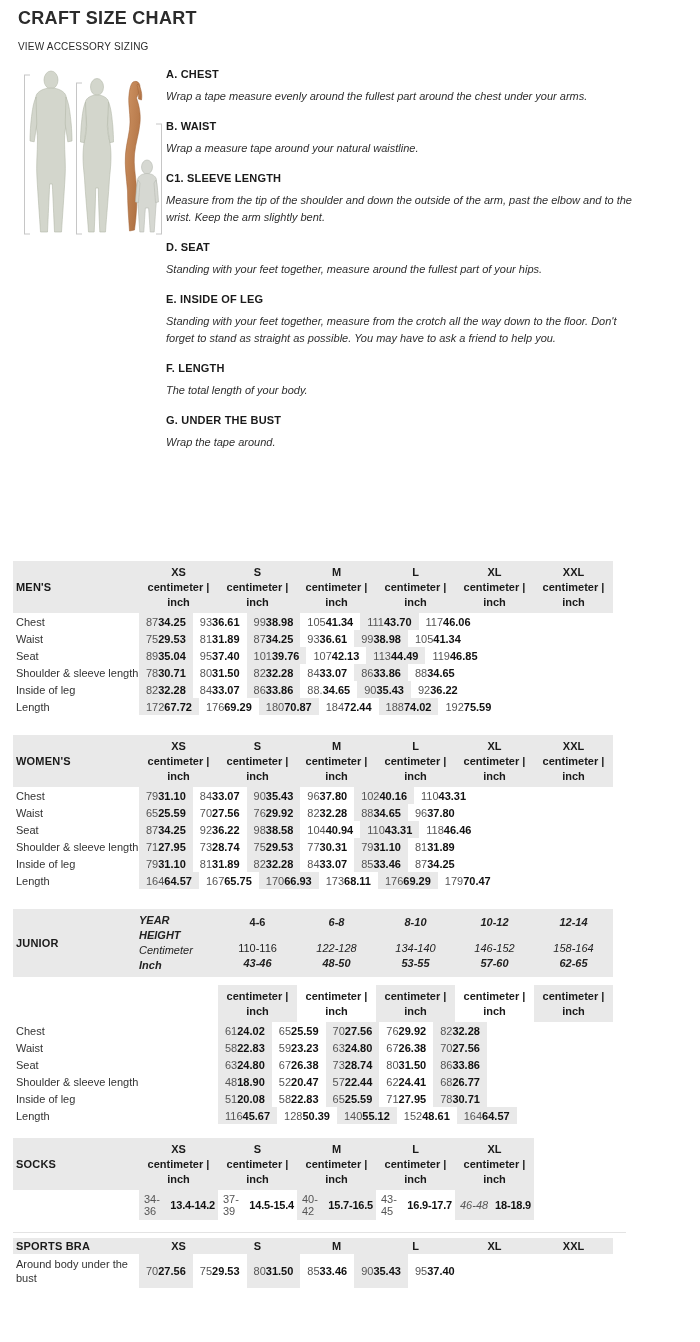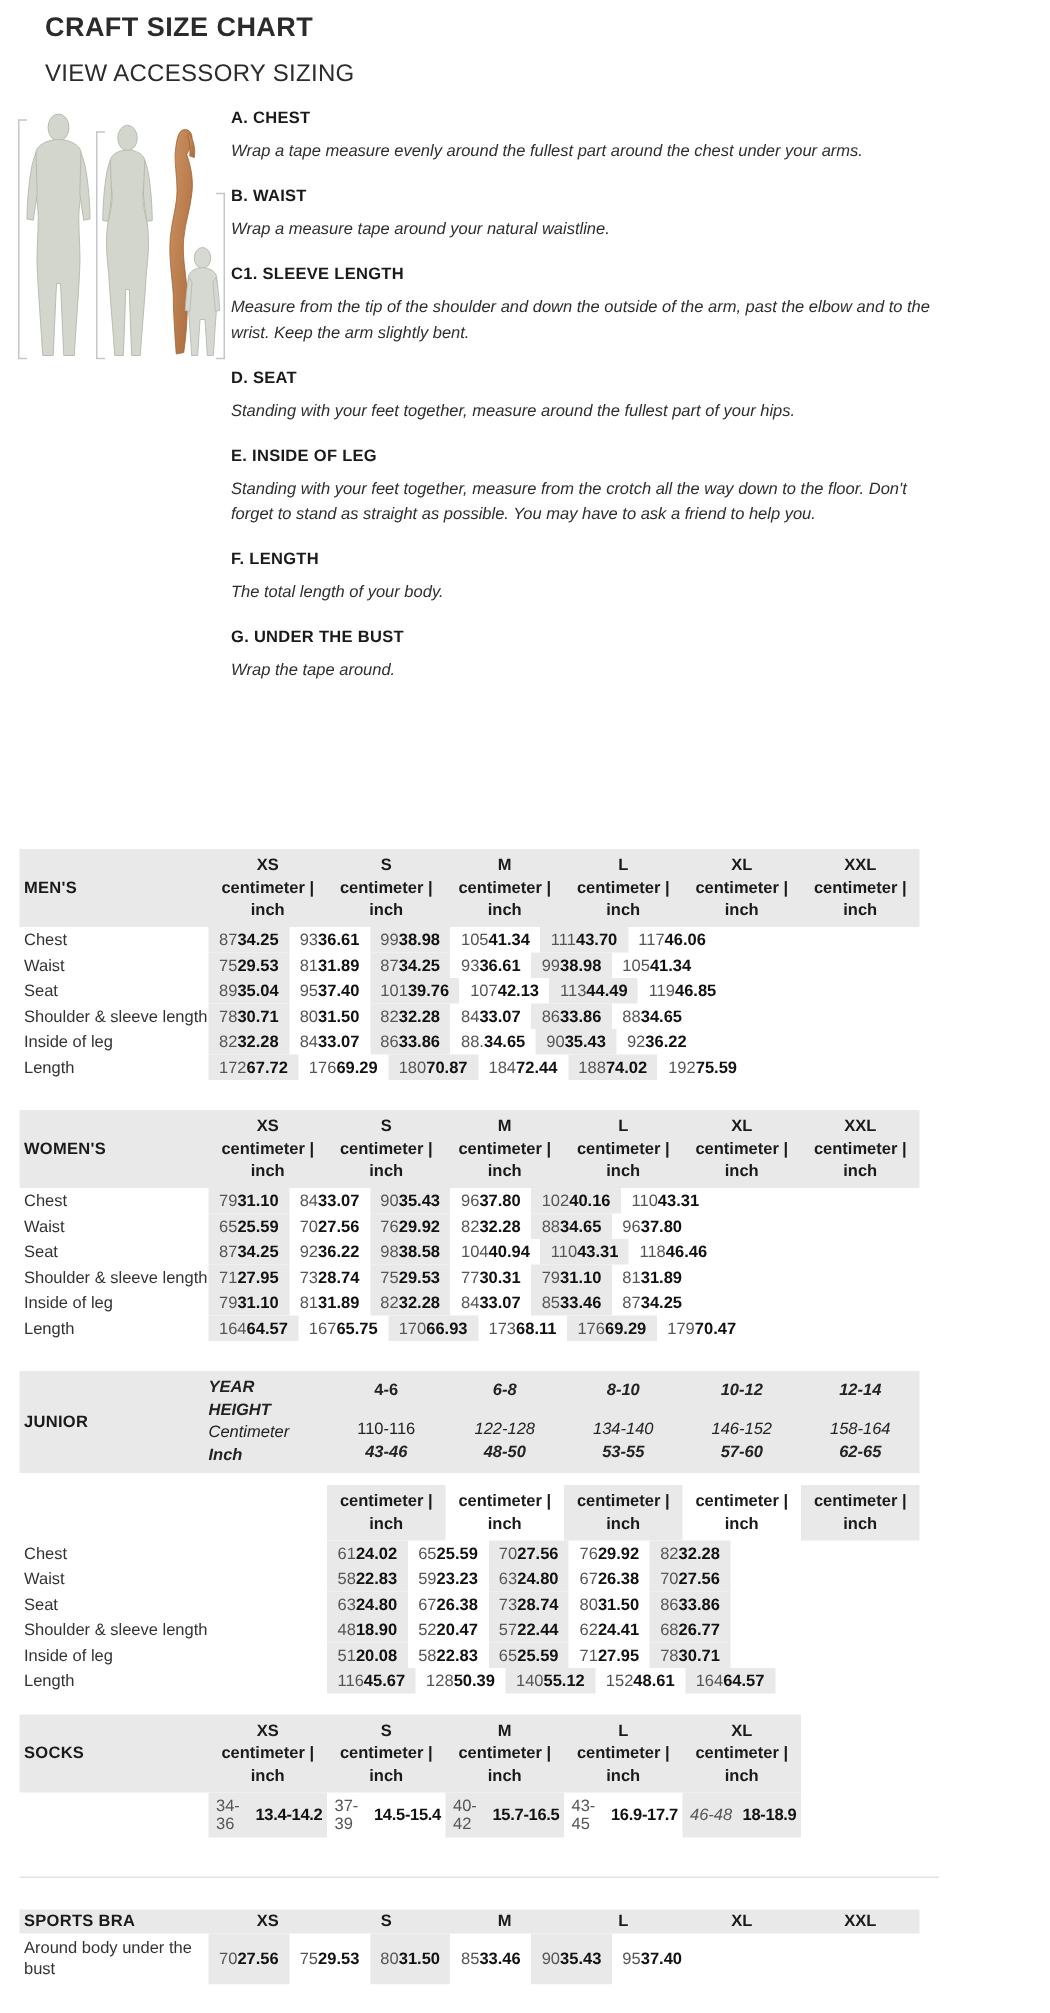--- a/index.html
+++ b/index.html
@@ -10,25 +10,25 @@
     --figure_tan:#c4844f;
   }
   *{margin:0;padding:0;box-sizing:border-box;}
   html,body{background:#fff;}
   body{
     width:700px;
     font-family:"Liberation Sans","DejaVu Sans",sans-serif;
     color:#333;
   }
   .page{width:700px;padding-top:8px;}
-  .hdr{padding-left:30px;}
+  .hdr{padding-left:18px;}
   h1{font-size:18px;font-weight:700;color:#2b2b2b;letter-spacing:.3px;}
-  .alink{display:inline-block;margin-top:12px;font-size:16px;font-weight:400;color:#2b2b2b;text-decoration:none;letter-spacing:.2px;}
+  .alink{display:inline-block;margin-top:12px;font-size:10px;font-weight:400;color:#2b2b2b;text-decoration:none;letter-spacing:.2px;}
   
-  .measure{display:flex;margin-top:12px;padding-left:8px;min-height:495px;align-items:flex-start;}
+  .measure{display:flex;margin-top:12px;padding-left:20px;min-height:495px;align-items:flex-start;}
   .figures{width:146px;flex:none;}
   .instructions{width:486px;padding-top:2px;}
   .instr{margin-bottom:15px;}
   .ih{font-size:11px;font-weight:700;color:var(--text_dark);margin-bottom:8px;letter-spacing:.2px;}
   .ip{font-size:11px;font-style:italic;color:#2e2e2e;line-height:17px;max-width:480px;}
   
   .tables{padding-left:13px;}
   .sizetable{margin-bottom:20px;}
   .trow{display:flex;width:600px;}
   .drow{min-height:17px;}
@@ -62,21 +62,21 @@
   .urow .ucell{padding:4px 0 3px;}
   
   .socks{margin-bottom:0;width:521px;}
   .socks .trow{width:521px;}
   .sockrow{min-height:30px;}
   .sockrow .vcell{padding:0 3px 0 5px;}
   .sockrow .cm{width:24px;line-height:12px;}
   .sockrow .in{white-space:nowrap;letter-spacing:-.2px;}
   .sockrow .vcell.last .cm{width:auto;white-space:nowrap;margin-right:2px;font-style:italic;}
   
-  .bra{border-top:1px solid #e3e3e3;margin-top:26px;padding-top:21px;width:613px;margin-bottom:0;}
+  .bra{border-top:1px solid #e3e3e3;margin-top:12px;padding-top:5px;width:613px;margin-bottom:0;}
   .brahead{height:16px;align-items:center;}
   .brahead .col{font-size:11px;font-weight:700;color:var(--text_dark);text-align:center;}
   .brarow{align-items:stretch;}
   .brarow .lcol{align-items:flex-start;padding-top:3px;}
   .brarow .vcell{min-height:34px;}
 </style>
 </head>
 <body>
 
 <div class="page">

